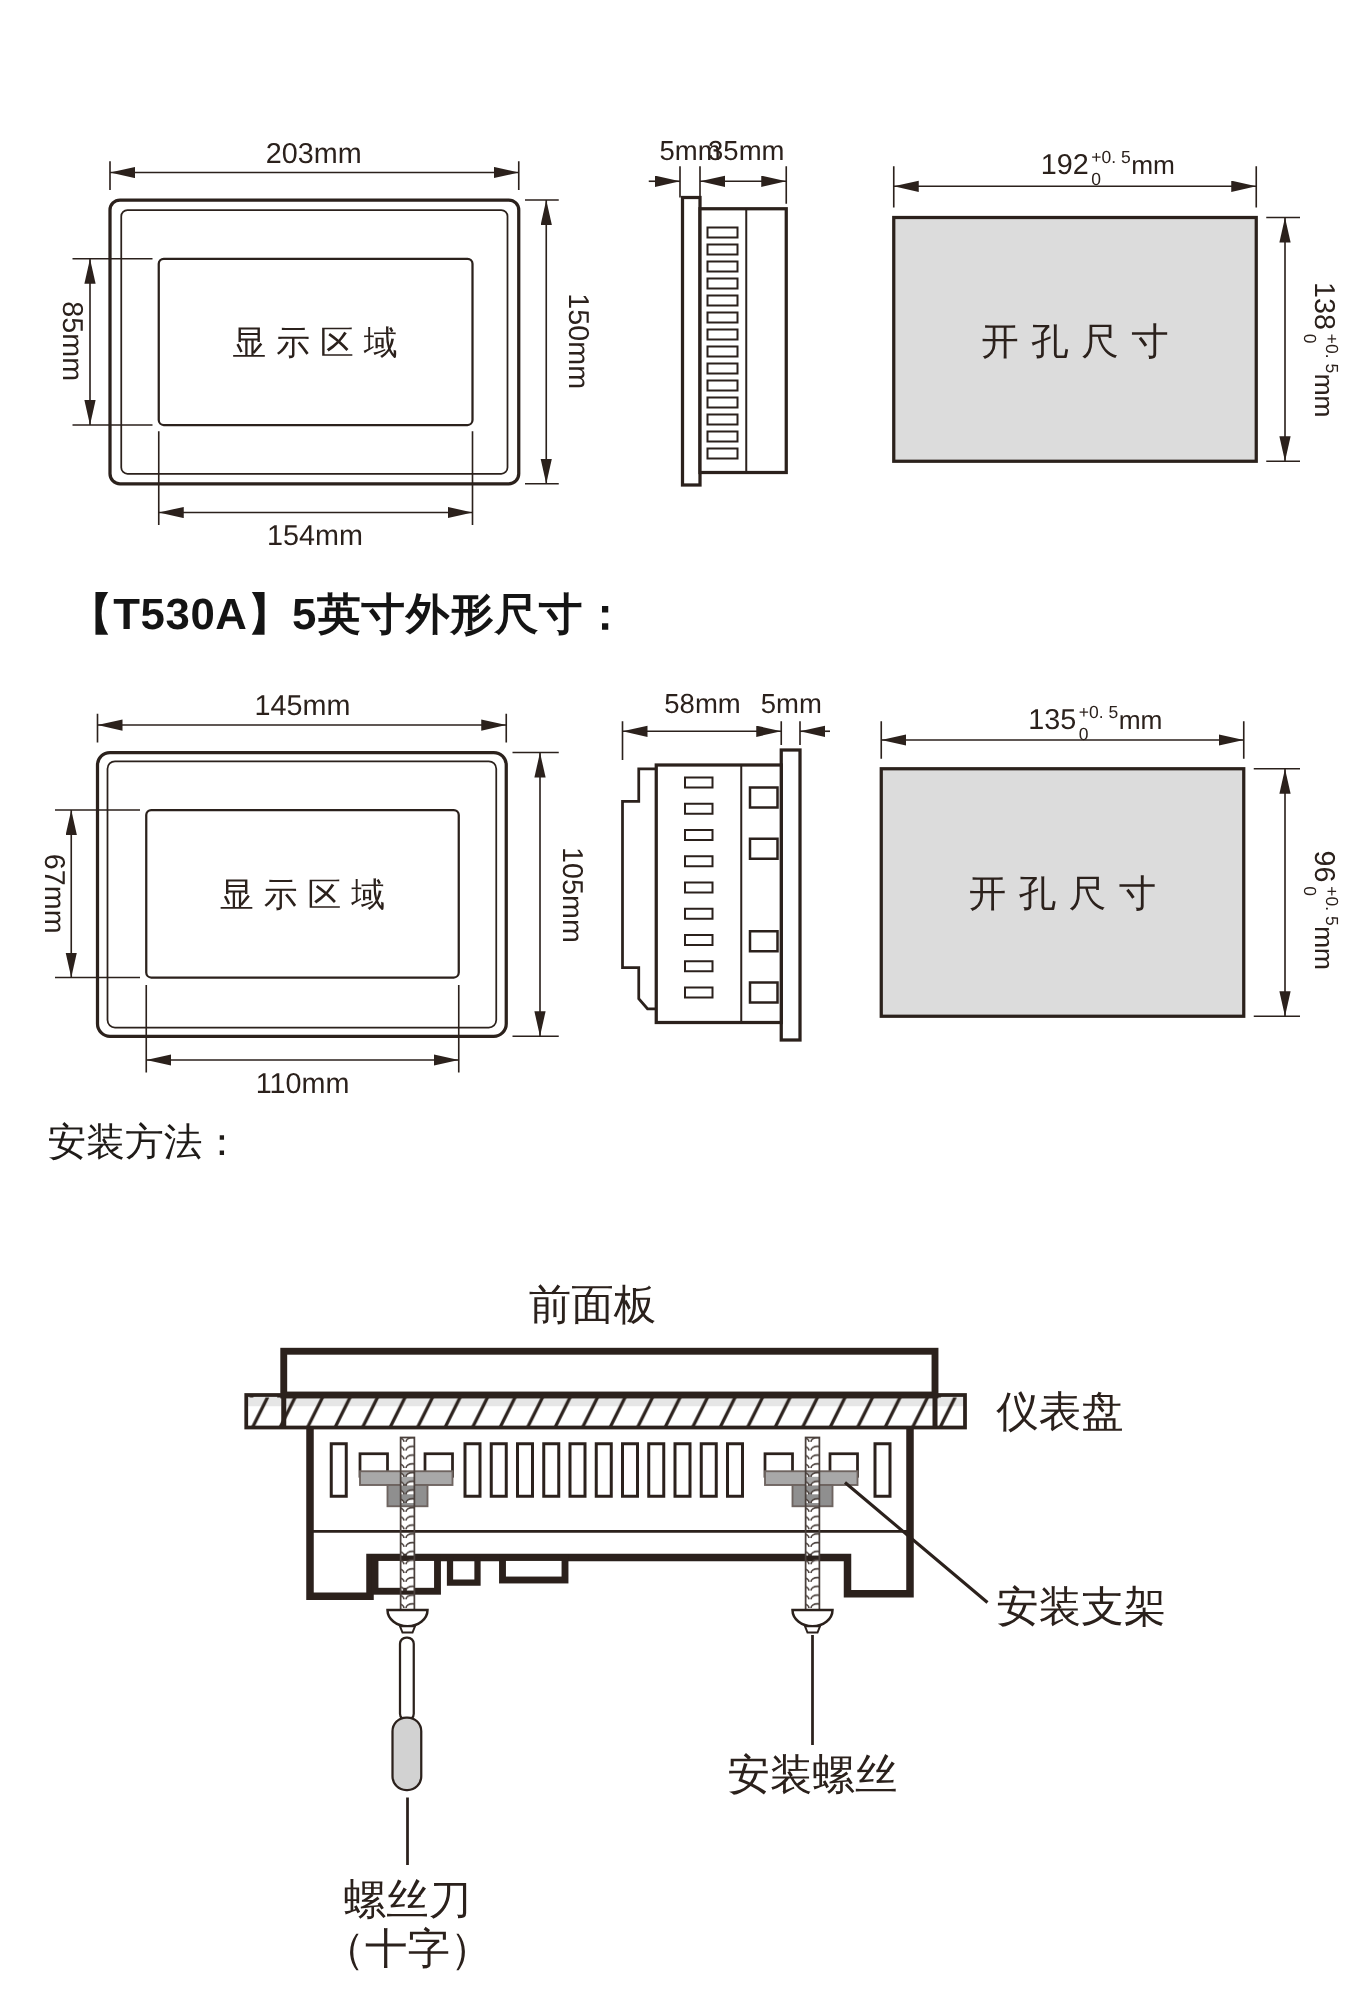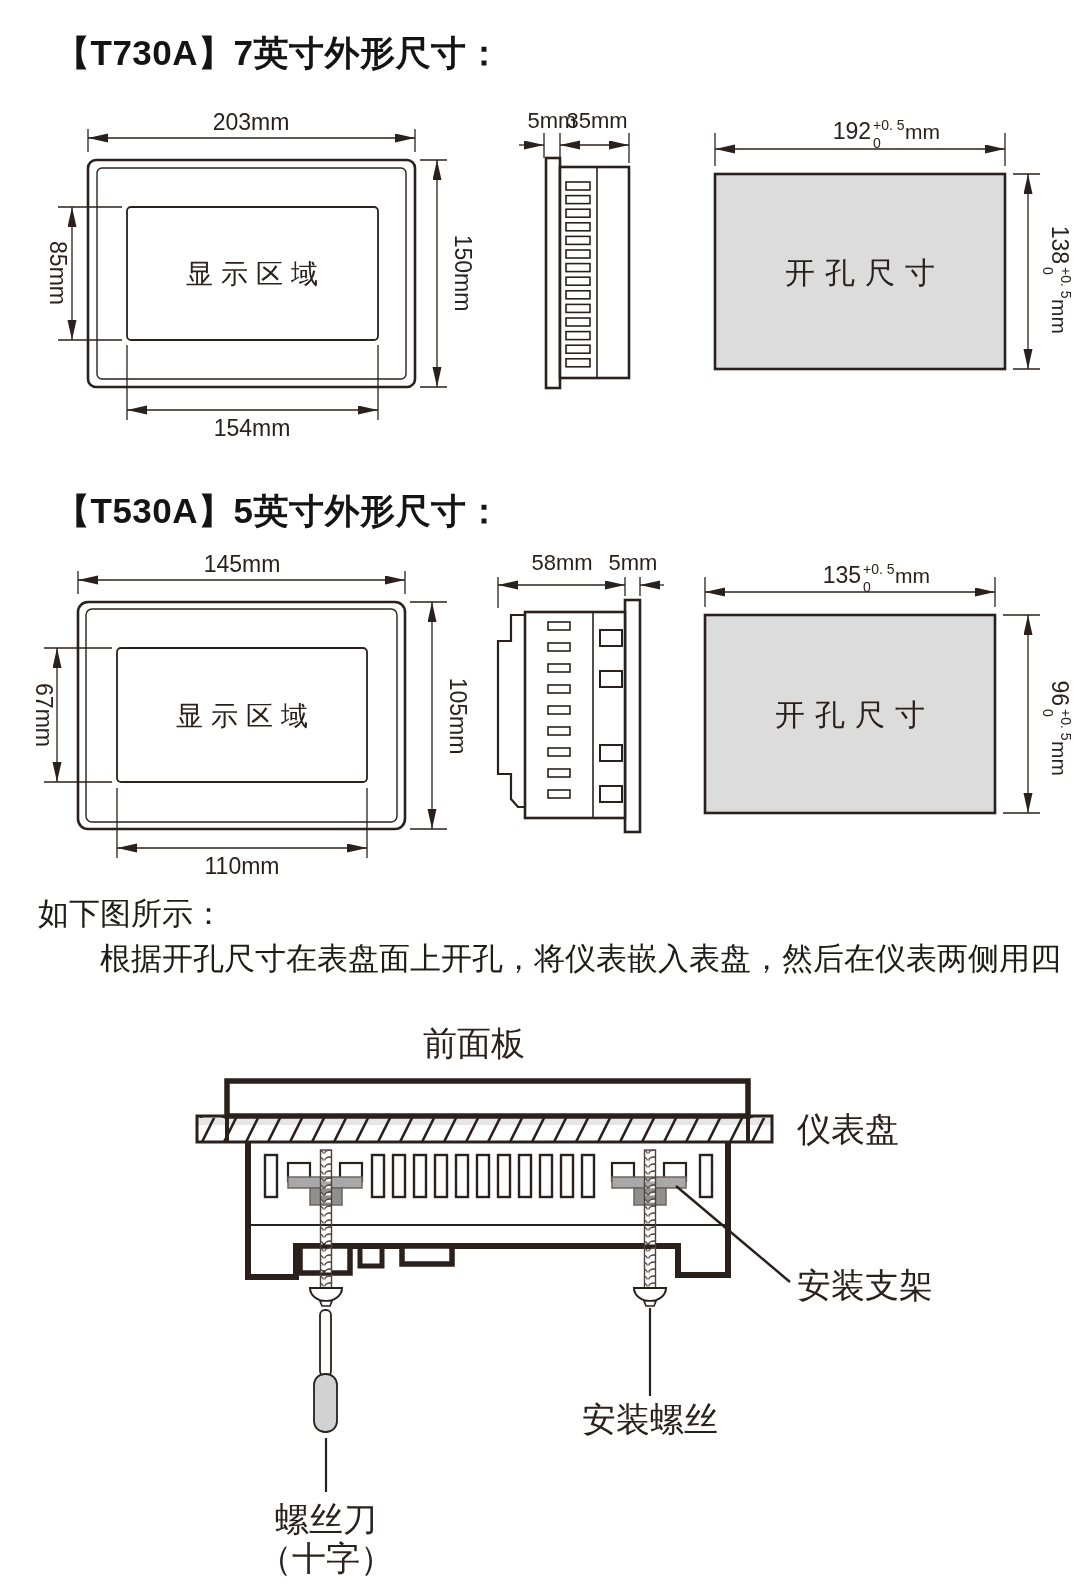--- a/index.html
+++ b/index.html
@@ -18,25 +18,23 @@
   .cjk-svg{font-family:"Liberation Serif",serif;}
   .area-label{font-size:27px;letter-spacing:8px;}
   .hole-label{font-size:30px;letter-spacing:10px;}
   .diag-label{font-size:34px;}
 </style>
 </head>
 <body>
 
 <div class="page">
 
-  <div class="abs sec-title" style="left:55px;top:30px;">【T730A】7英寸外形尺寸：</div>
-  <div class="abs sec-title" style="left:55px;top:488px;text-align:right;">【T530A】5英寸外形尺寸：</div>
-
-  <div class="abs cjk method-head" style="left:38px;top:893px;">如下图所示：</div>
-  <div class="abs cjk method-line" style="left:100px;top:938px;">根据开孔尺寸在表盘面上开孔，将仪表嵌入表盘，然后在仪表两侧用四</div>
+  <div class="abs sec-title" style="left:55px;top:468px;text-align:right;">【T530A】5英寸外形尺寸：</div>
+
+  <div class="abs cjk method-head" style="left:38px;top:893px;">安装方法：</div>
 
   <svg class="abs" style="left:0;top:0;" width="1080" height="1592" viewBox="0 0 1080 1592">
     <defs>
       <marker id="arr" markerUnits="userSpaceOnUse" markerWidth="22" markerHeight="10" refX="20" refY="4.5" orient="auto-start-reverse">
         <path d="M0,0 L20,4.5 L0,9 Z" fill="#2b211c"></path>
       </marker>
       <pattern id="hatch" patternUnits="userSpaceOnUse" width="22" height="26">
         <path d="M2,28 L17,-2" stroke="#2b211c" stroke-width="2.6" fill="none"></path>
       </pattern>
       <pattern id="thread" patternUnits="userSpaceOnUse" width="12" height="7">

